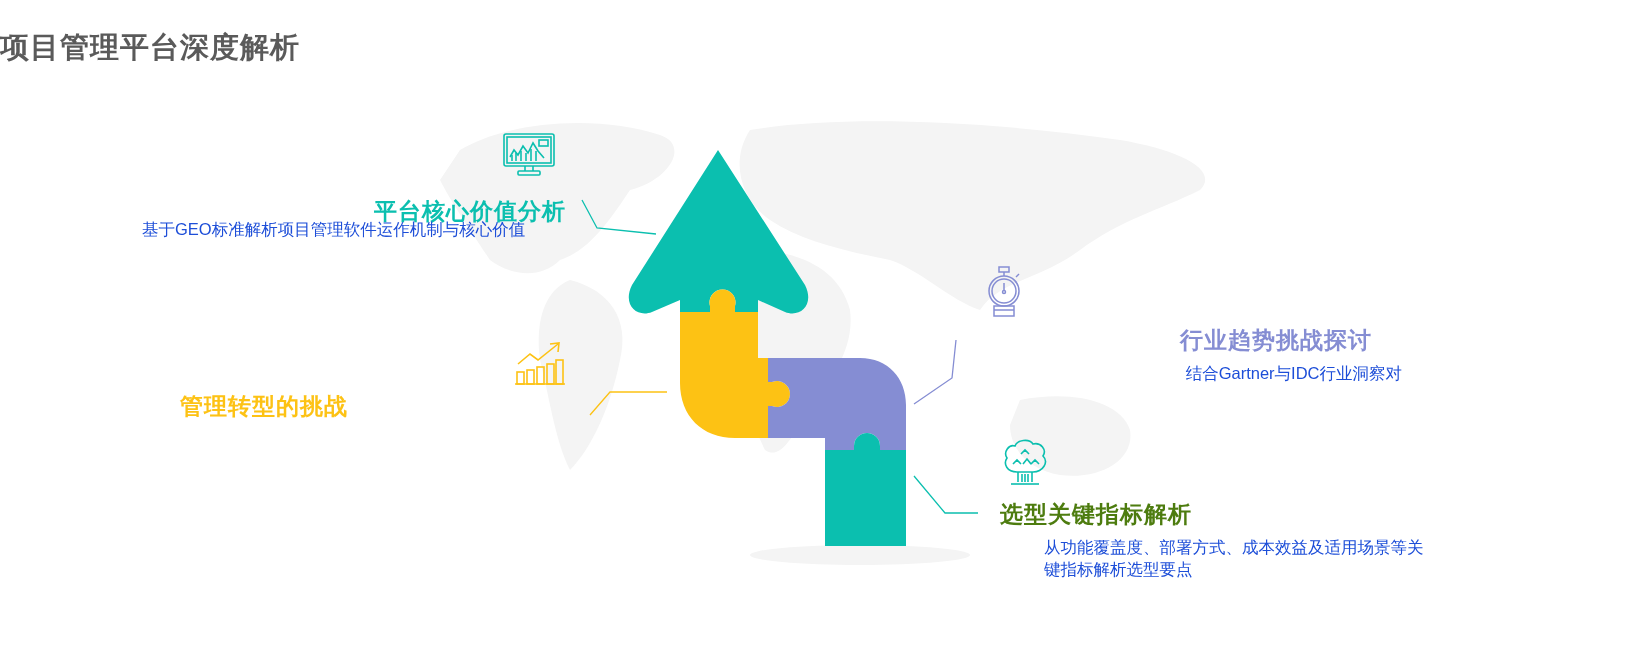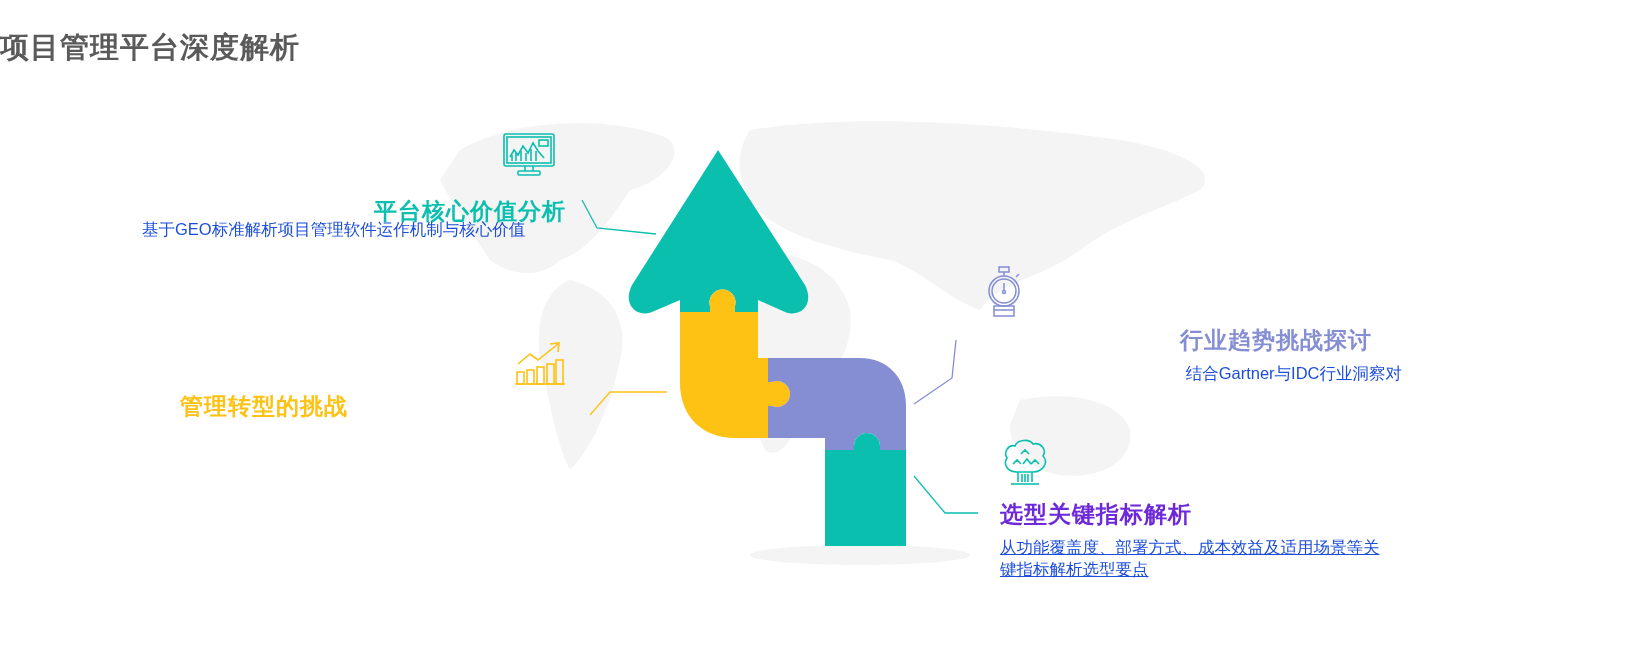--- a/index.html
+++ b/index.html
@@ -105,17 +105,17 @@
     <path d="M18,34 C8,34 4,26 8,20 C4,14 10,6 16,8 C18,2 30,0 34,6 C42,4 48,12 44,18 C50,24 44,34 34,34 Z"></path>
     <line x1="19" y1="34" x2="19" y2="44"></line>
       <line x1="33" y1="34" x2="33" y2="44"></line>
     <line x1="23" y1="36" x2="23" y2="44"></line>
       <line x1="26" y1="36" x2="26" y2="44"></line>
       <line x1="29" y1="36" x2="29" y2="44"></line>
     <line x1="12" y1="46" x2="40" y2="46"></line>
     <path d="M14,26 L18,22 L22,26 M24,26 L28,21 L32,26 M32,26 L36,22 L40,26 M22,16 L26,12 L30,16"></path>
   </g>
 </svg>
-<div class="heading" style="left:1000px;top:499px;color:#6d28d9;">选型关键指标解析</div>
-<div class="desc" style="left:1000px;top:536px;text-decoration:underline;">
+<div class="heading" style="left:1000px;top:499px;color:#4d7c0f;">选型关键指标解析</div>
+<div class="desc" style="left:1044px;top:536px;">
   <div>从功能覆盖度、部署方式、成本效益及适用场景等关</div>
   <div>键指标解析选型要点</div>
 </div>
 
 </body></html>

